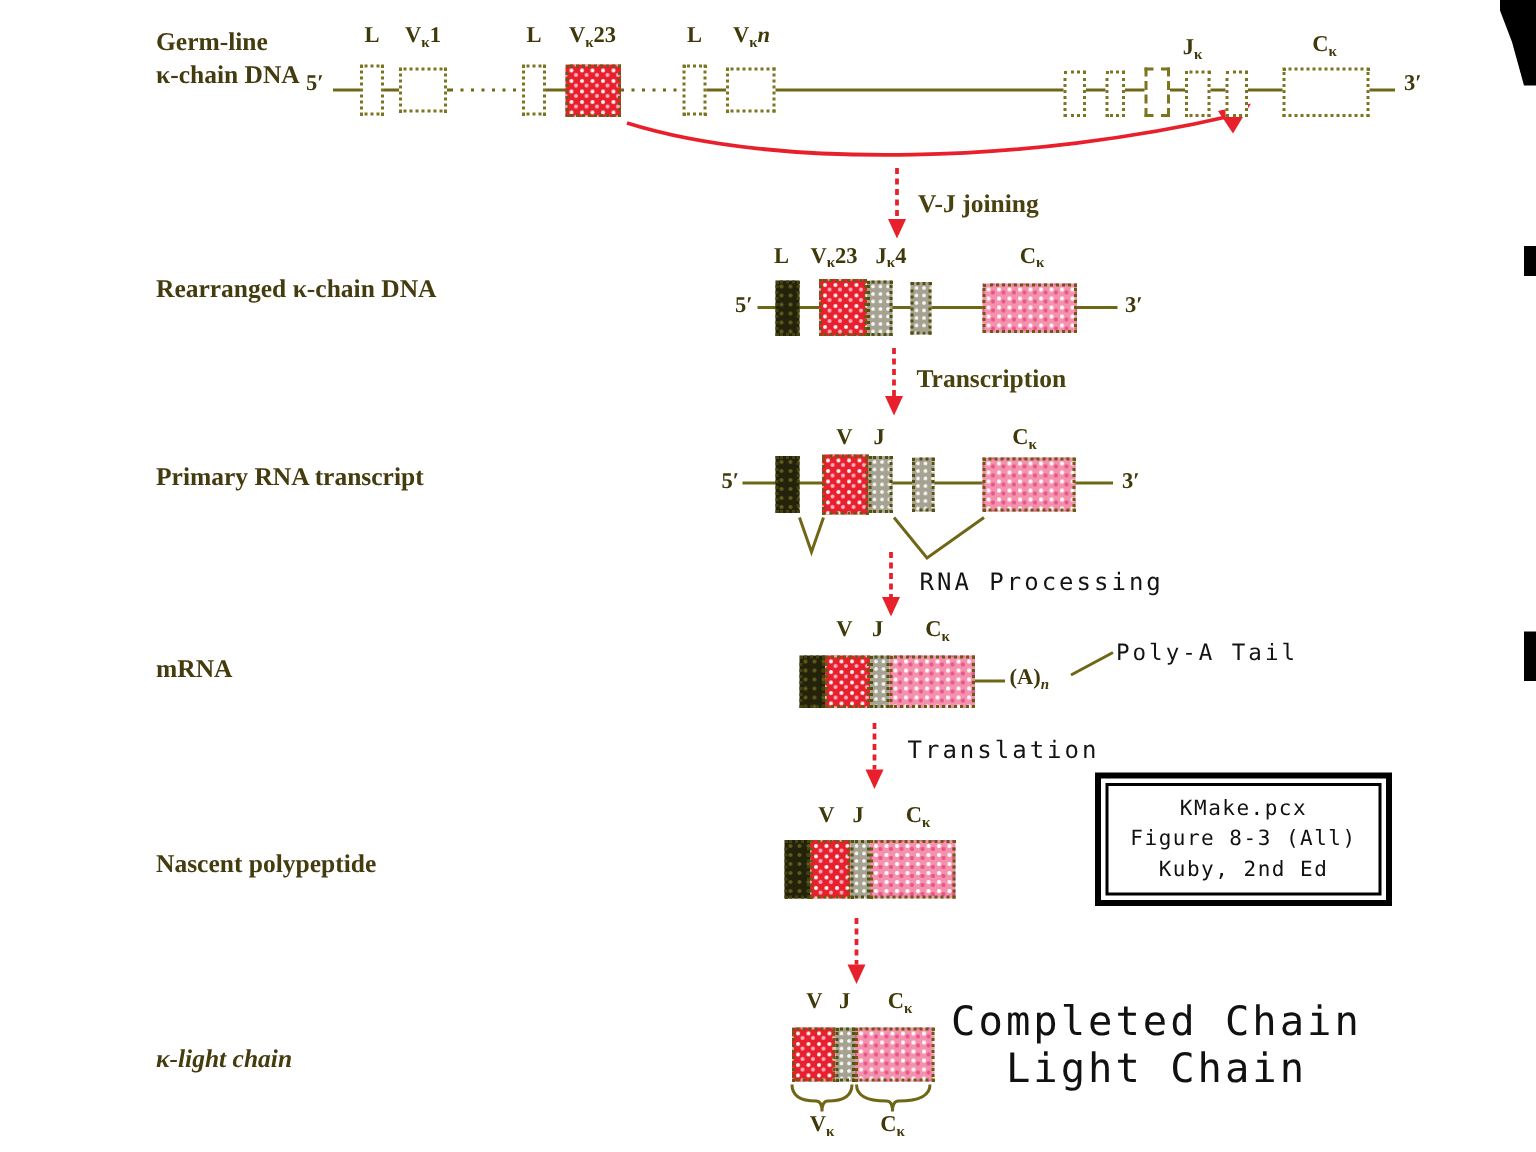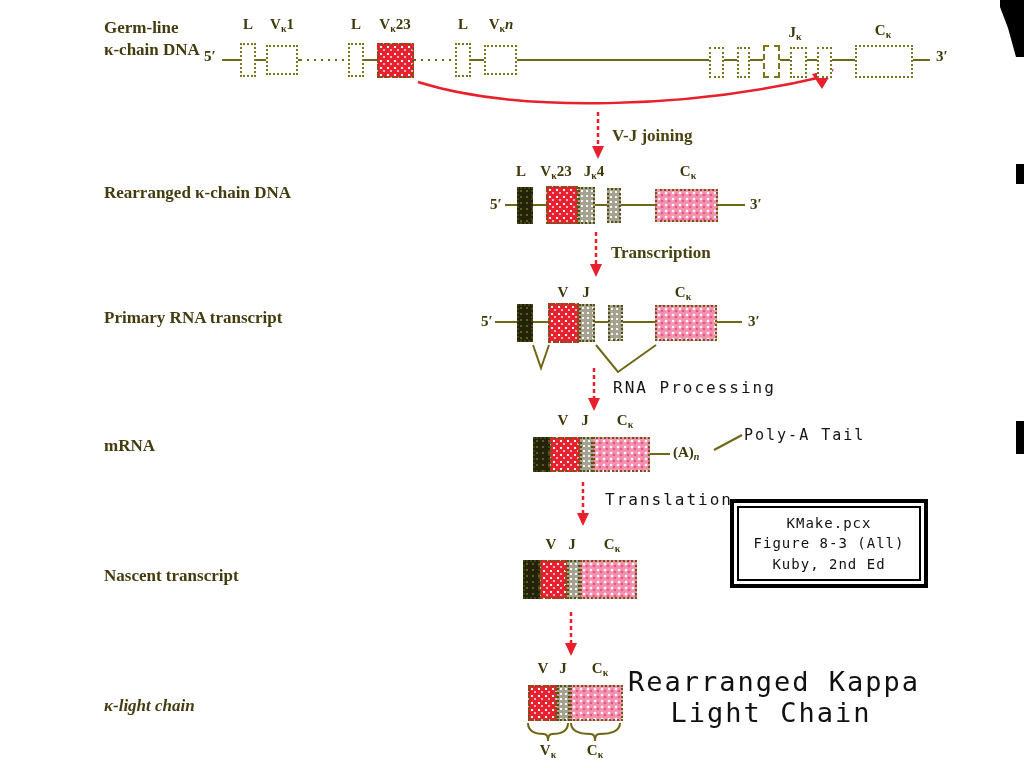--- a/index.html
+++ b/index.html
@@ -160,45 +160,45 @@
   <div class="abs glabel" style="left:610px;top:412px;width:30px;"><span>C</span><span class="sub">κ</span></div>
   <div class="box seg-dark" style="left:533px;top:437px;width:17px;height:35px;"></div>
   <div class="box seg-red" style="left:550px;top:437px;width:30px;height:35px;"></div>
   <div class="box seg-gray" style="left:580px;top:437px;width:13px;height:35px;"></div>
   <div class="box seg-pink" style="left:593px;top:437px;width:57px;height:35px;"></div>
   <div class="abs glabel polya-a" style="left:673px;top:444px;"><span>(A)</span><span class="sub italic">n</span></div>
   <div class="abs mono" style="left:744px;top:426px;font-size:15px;letter-spacing:2px;">Poly-A Tail</div>
 
   <div class="abs mono step-mono" style="left:605px;top:490px;">Translation</div>
 
-  <div class="abs slabel" style="left:75px;top:566px;">Nascent transcript</div>
+  <div class="abs slabel" style="left:75px;top:566px;">Nascent polypeptide</div>
   <div class="abs glabel" style="left:543px;top:536px;width:16px;">V</div>
   <div class="abs glabel" style="left:565px;top:536px;width:14px;">J</div>
   <div class="abs glabel" style="left:597px;top:536px;width:30px;"><span>C</span><span class="sub">κ</span></div>
   <div class="box seg-dark" style="left:523px;top:560px;width:17px;height:39px;"></div>
   <div class="box seg-red" style="left:540px;top:560px;width:27px;height:39px;"></div>
   <div class="box seg-gray" style="left:567px;top:560px;width:13px;height:39px;"></div>
   <div class="box seg-pink" style="left:580px;top:560px;width:57px;height:39px;"></div>
 
-  <div class="abs credit-outer" style="left:730px;top:499px;width:190px;">
+  <div class="abs credit-outer" style="left:730px;top:515px;width:190px;">
     <div class="credit-inner">
       <div>KMake.pcx</div>
       <div>Figure 8-3 (All)</div>
       <div>Kuby, 2nd Ed</div>
     </div>
   </div>
 
   <div class="abs slabel" style="left:75px;top:696px;font-style:italic;">κ-light chain</div>
   <div class="abs glabel" style="left:535px;top:660px;width:16px;">V</div>
   <div class="abs glabel" style="left:556px;top:660px;width:14px;">J</div>
   <div class="abs glabel" style="left:585px;top:660px;width:30px;"><span>C</span><span class="sub">κ</span></div>
   <div class="box seg-red" style="left:528px;top:685px;width:29px;height:36px;"></div>
   <div class="box seg-gray" style="left:557px;top:685px;width:13px;height:36px;"></div>
   <div class="box seg-pink" style="left:570px;top:685px;width:53px;height:36px;"></div>
   <div class="abs glabel" style="left:533px;top:742px;width:30px;"><span>V</span><span class="sub">κ</span></div>
   <div class="abs glabel" style="left:580px;top:742px;width:30px;"><span>C</span><span class="sub">κ</span></div>
 
   <div class="abs completed" style="left:628px;top:666px;width:286px;">
-    <div>Rearranged Kappa</div>
+    <div>Completed Chain</div>
     <div>Light Chain</div>
   </div>
 
 </div>
 
 </body></html>

